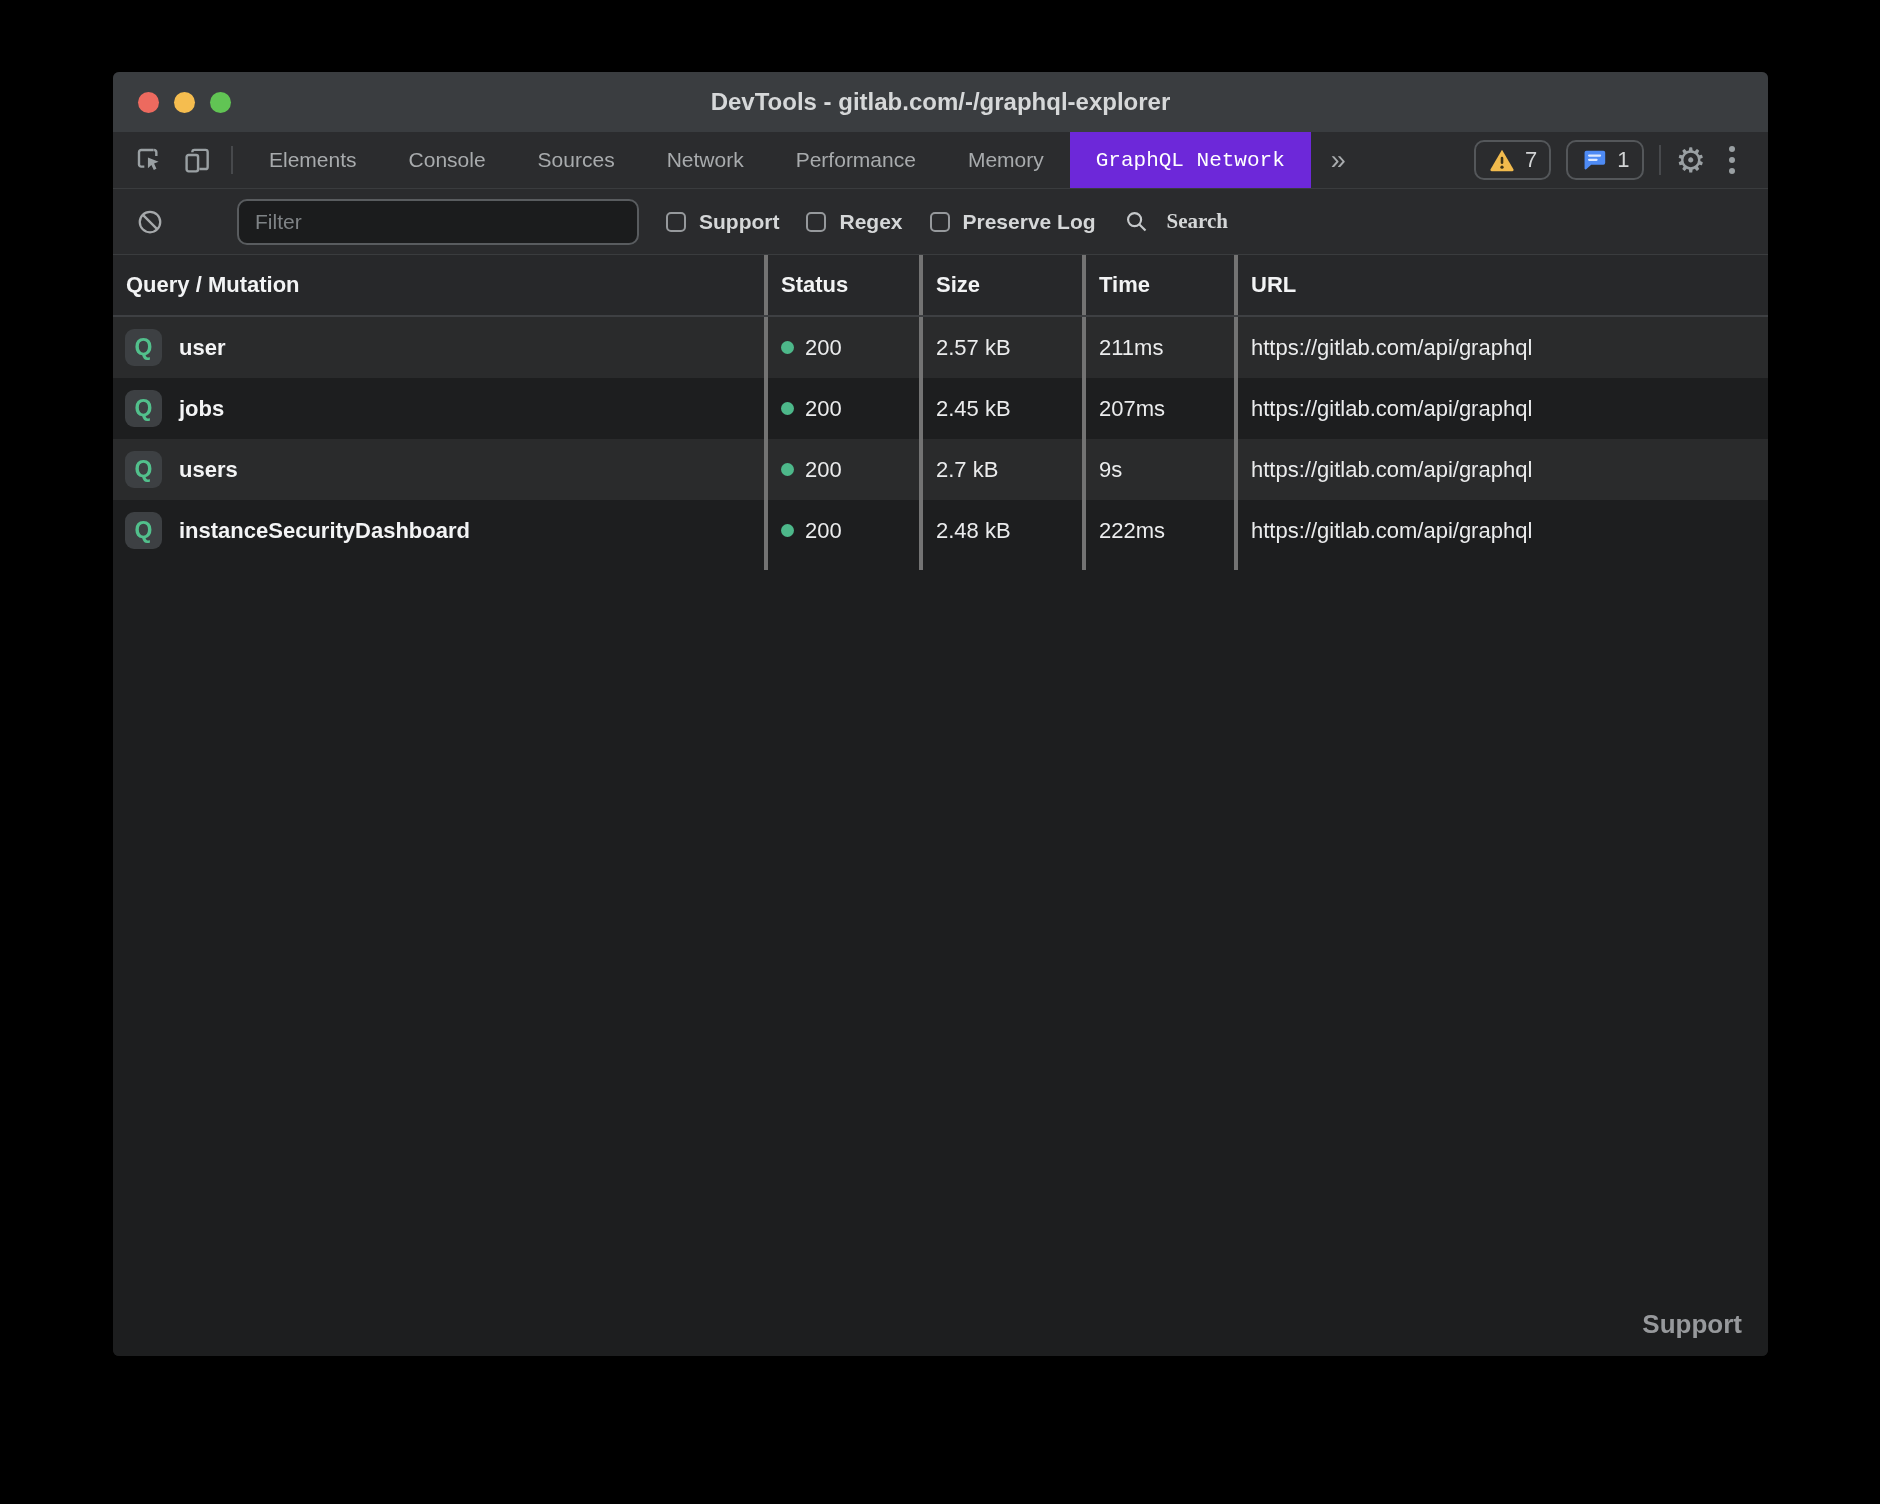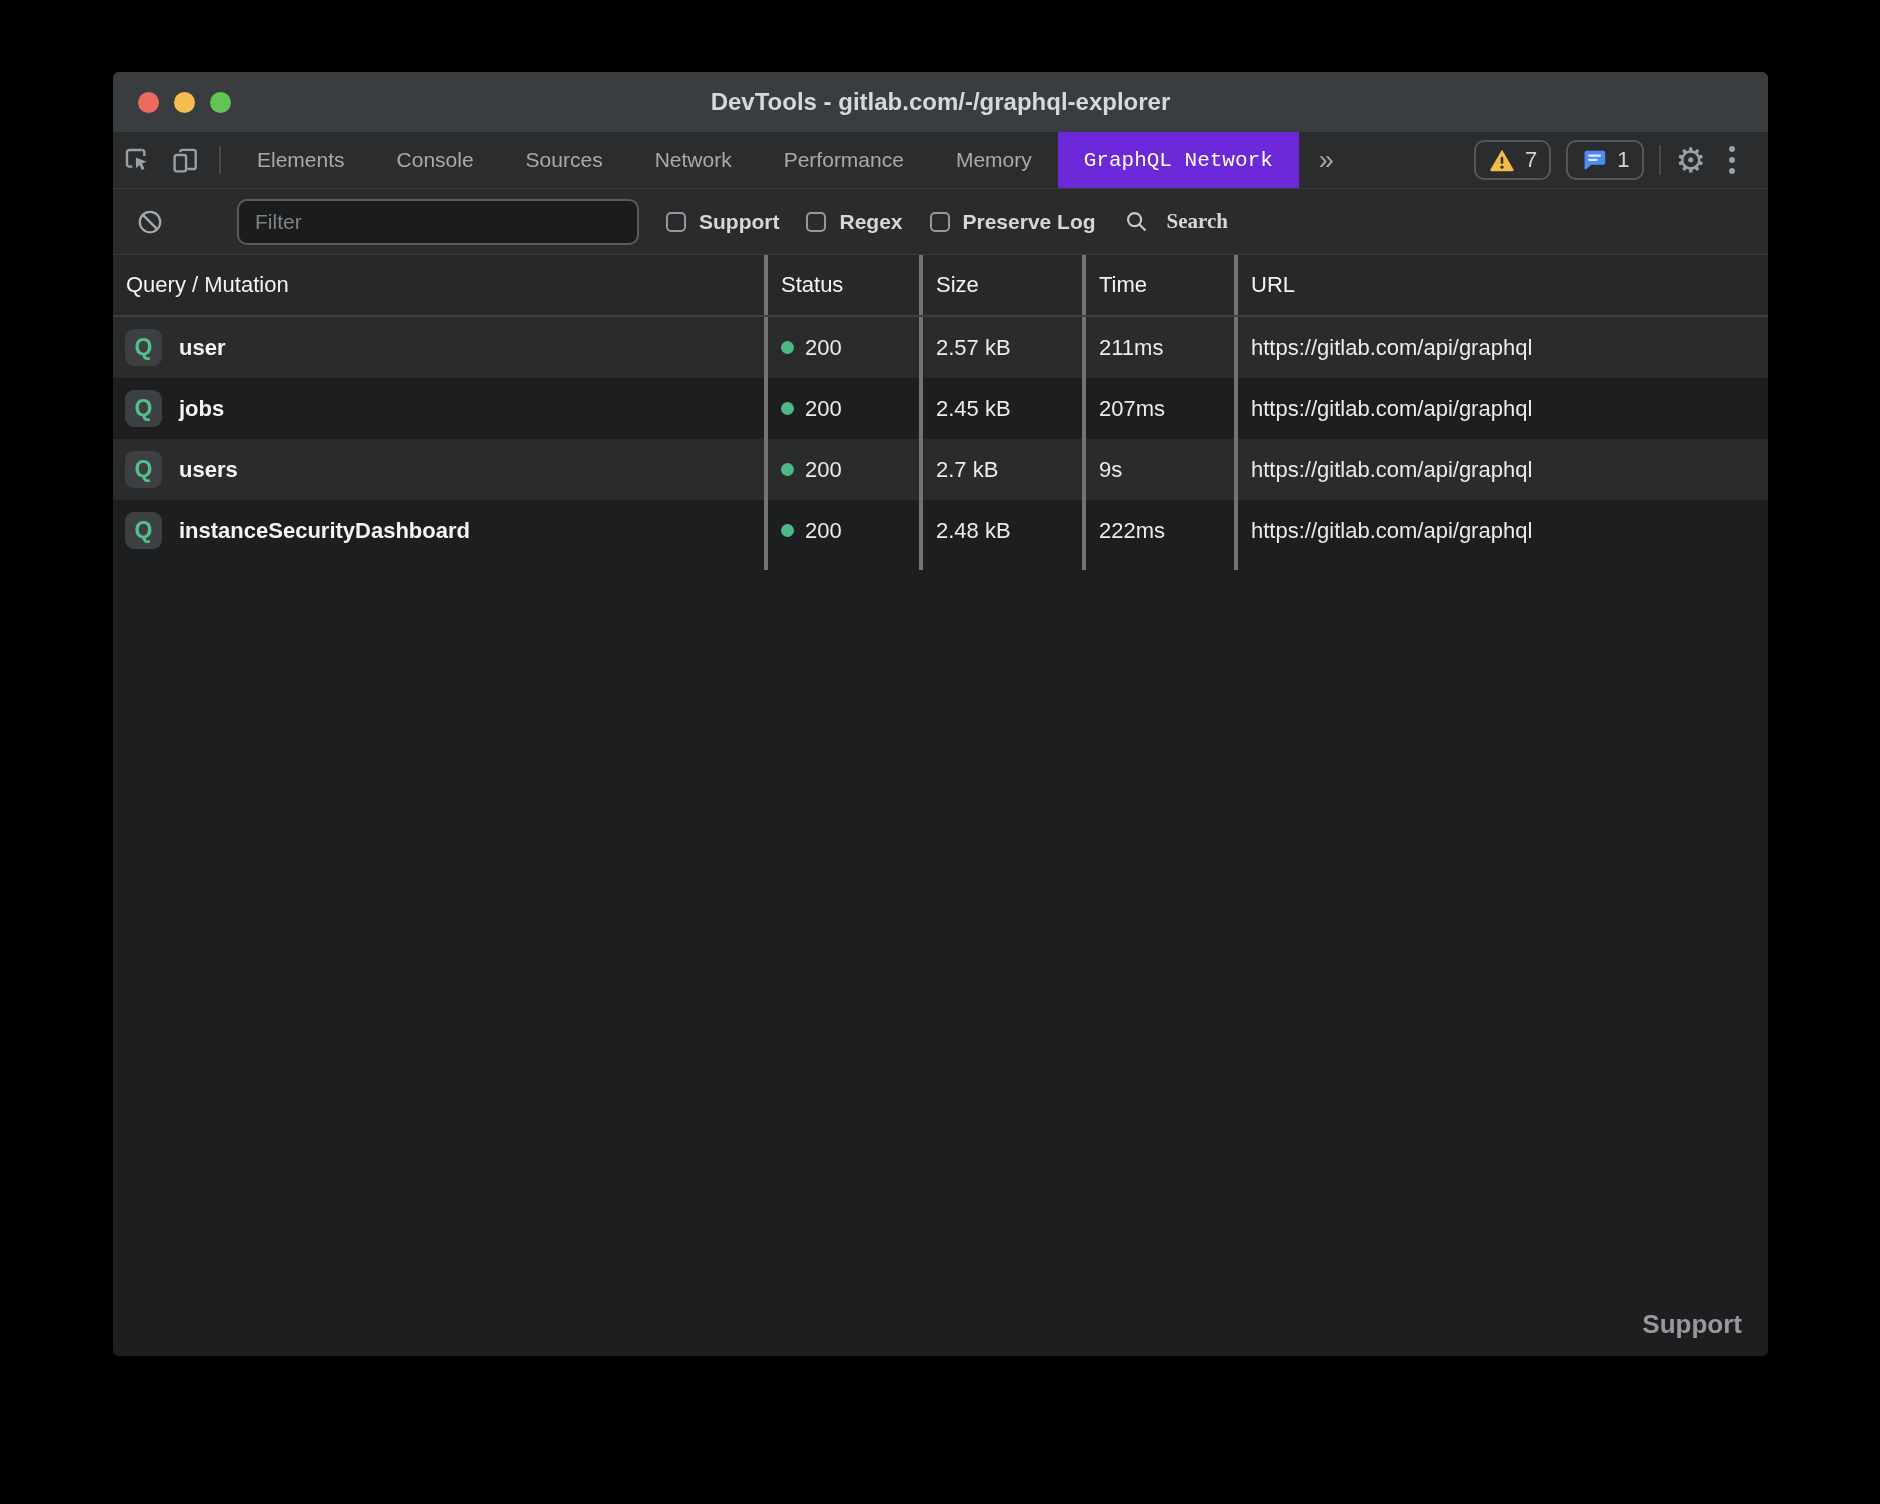--- a/index.html
+++ b/index.html
@@ -16,21 +16,21 @@
   .titlebar { height:60px; flex-shrink:0; background:#3a3d40;
     display:flex; align-items:center; justify-content:center; position:relative; }
   .traffic-lights { position:absolute; left:25px; top:0; height:100%;
     display:flex; align-items:center; gap:15px; }
   .tl { width:21px; height:21px; border-radius:50%; }
   .tl.red { background:#ed6a5f; } .tl.yellow { background:#f5bd4f; } .tl.green { background:#61c454; }
   .window-title { color:#d6d8d9; font-size:24px; font-weight:bold; }
 
   
   .tabstrip { height:57px; flex-shrink:0; background:#2b2c2e;
-    display:flex; align-items:stretch; border-bottom:1px solid #3a3c3e; }
+    display:flex; align-items:stretch; padding-left:12px; border-bottom:1px solid #3a3c3e; }
   .icon-btn { width:48px; display:flex; align-items:center; justify-content:center; cursor:pointer; }
   .vsep { width:2px; background:#47494c; margin:14px 10px; }
   .tab { display:flex; align-items:center; padding:0 26px; color:#a8abad;
     font-size:21px; white-space:nowrap; cursor:pointer; }
   .tab.active { background:#6d28d9; color:#fff;font-family:Liberation Mono, monospace; }
   .tab.overflow { font-size:27px; padding:0 20px; color:#a8abad; }
   .tabstrip-right { margin-left:auto; display:flex; align-items:center; gap:15px; padding-right:25px; }
   .pill-badge { display:flex; align-items:center; gap:9px; border:2px solid #54575a;
     border-radius:10px; height:40px; padding:0 12px; color:#d2d4d5; font-size:22px; cursor:pointer; }
   .vsep2 { width:2px; height:30px; background:#47494c; }
@@ -49,21 +49,21 @@
     font-weight:bold; font-size:21px; cursor:pointer; }
   .checkbox { width:20px; height:20px; border:2px solid #96999c; border-radius:5px; background:transparent; }
   .search-group { display:flex; align-items:center; gap:17px; color:#d5d7d8;
     font-weight:bold; font-size:21px; cursor:pointer;font-family:Liberation Serif, serif; }
 
   
   .grid { display:grid; grid-template-columns:651px 155px 163px 152px 1fr; }
   .cell { height:100%; display:flex; align-items:center; padding-left:13px; overflow:hidden; white-space:nowrap; }
   .cell + .cell { border-left:4px solid #737373; }
   .thead { height:62px; flex-shrink:0; background:#27282a; border-bottom:2px solid #3e4043;
-    font-weight:normal; color:#f2f3f4; font-size:22px; }
+    font-weight:bold; color:#f2f3f4; font-size:22px; }
   .trow { height:61px; flex-shrink:0; font-size:22px; color:#ebeced; cursor:pointer; }
   .trow.light { background:#2a2b2c; }
   .trow.dark  { background:#1d1e1f; }
   .qcell { gap:17px; padding-left:12px; }
   .qbadge { width:37px; height:37px; border-radius:9px; background:#3d4043; flex-shrink:0;
     display:flex; align-items:center; justify-content:center;
     color:#52c08c; font-weight:bold; font-size:23px; }
   .qname { font-weight:bold; color:#f3f4f5; }
   .status-dot { width:13px; height:13px; border-radius:50%; background:#4db88a; margin-right:11px; flex-shrink:0; }
   .divider-ext { height:9px; flex-shrink:0; }

